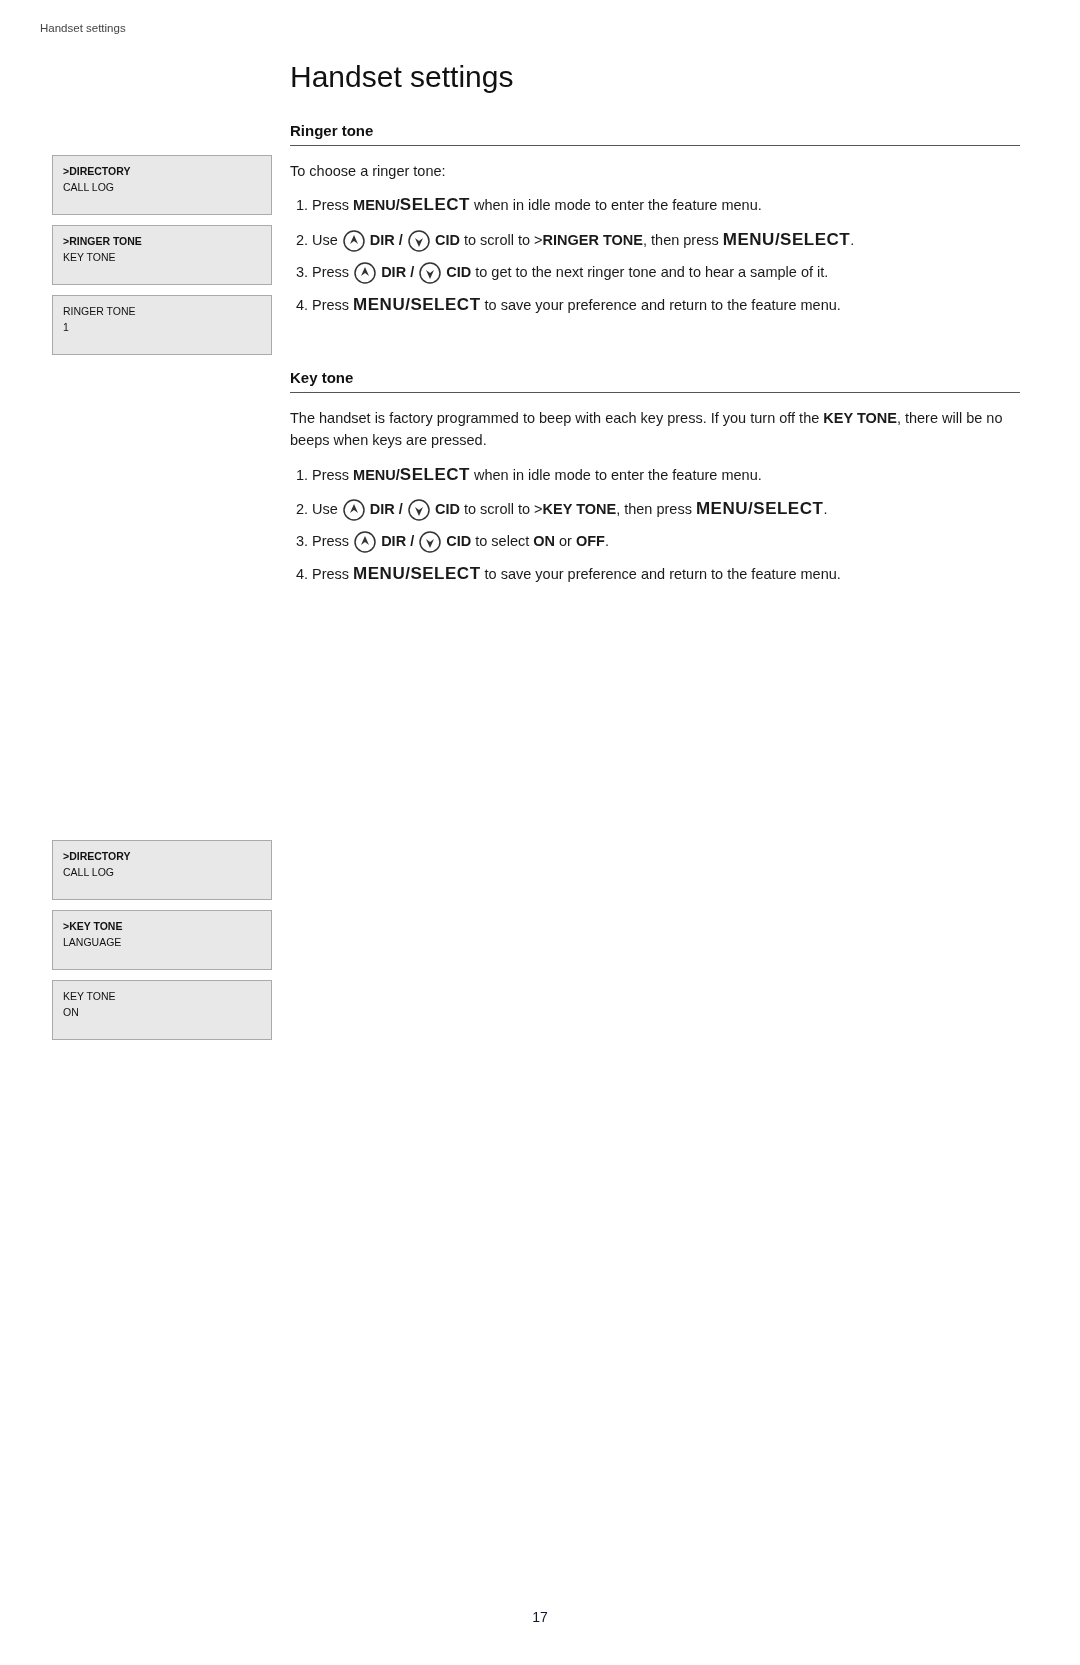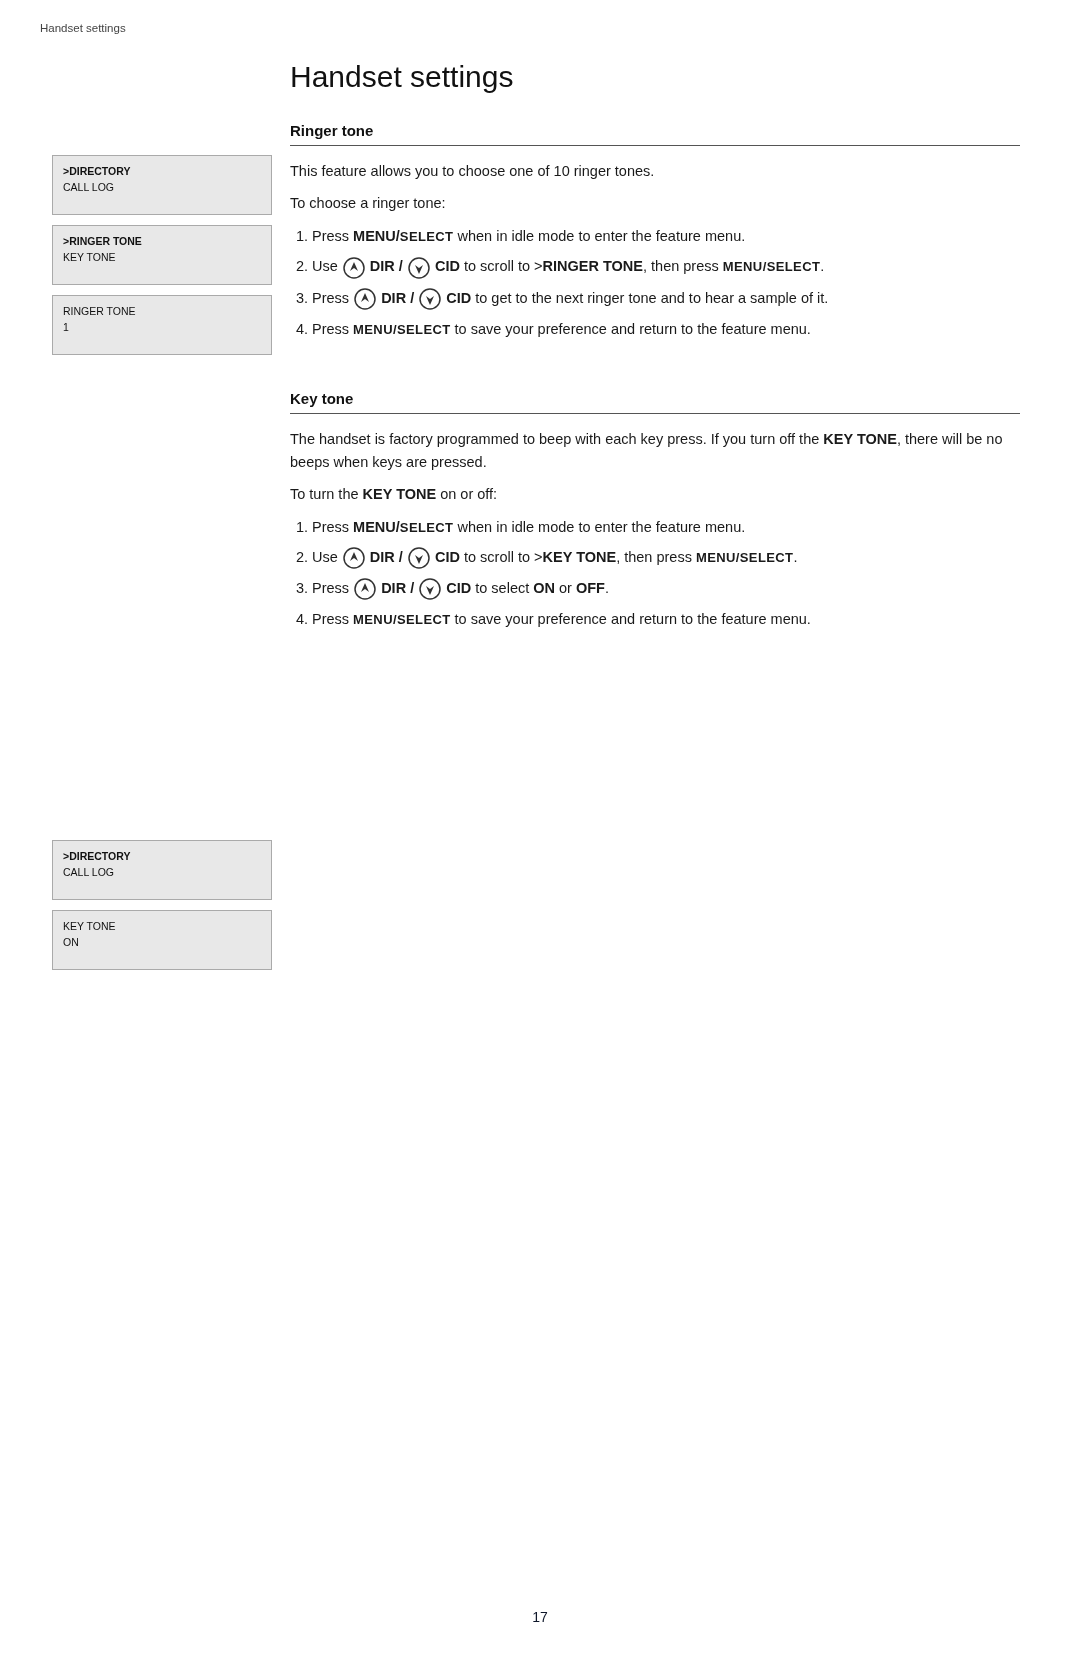--- a/index.html
+++ b/index.html
@@ -63,21 +63,21 @@
 
     .section-body ol li {
       margin-bottom: 8px;
       line-height: 1.55;
     }
 
     .bold { font-weight: bold; }
     .small-caps {
       font-variant: small-caps;
       font-weight: bold;
-      font-size: 13px;
+      font-size: 17px;
       letter-spacing: 0.03em;
       margin-top: 46px;
     }
 
     
     .phone-screens-area {
       position: absolute;
       left: 52px;
       width: 220px;
     }
@@ -136,21 +136,20 @@
 </head>
 <body>
 
 <div class="breadcrumb">Handset settings</div>
 
 <div class="page-title">Handset settings</div>
 
 <div class="content-area section-block">
   <div class="section-heading">Ringer tone</div>
   <div class="section-body">
-    <p>This feature allows you to choose one of 10 ringer tones.</p>
     <p>To choose a ringer tone:</p>
     <ol>
       <li>
         Press <span class="bold">MENU/<span class="small-caps">SELECT</span></span> when in idle mode to enter the feature menu.
       </li>
       <li>
         Use 
         <svg class="nav-icon" viewBox="0 0 22 22" xmlns="http://www.w3.org/2000/svg">
           <circle cx="11" cy="11" r="10" fill="none" stroke="#333" stroke-width="1.5"></circle>
           <polygon points="11,5 15,14 11,11 7,14" fill="#333"></polygon>
@@ -181,23 +180,20 @@
     </ol>
   </div>
 </div>
 
 <div class="content-area section-block" style="margin-top: 30px;">
   <div class="section-heading">Key tone</div>
   <div class="section-body">
     <p>
       The handset is factory programmed to beep with each key press. If you turn off the <span class="bold">KEY TONE</span>, there will be no beeps when keys are pressed.
     </p>
-    <p>
-      To turn the <span class="bold">KEY TONE</span> on or off:
-    </p>
     <ol>
       <li>
         Press <span class="bold">MENU/<span class="small-caps">SELECT</span></span> when in idle mode to enter the feature menu.
       </li>
       <li>
         Use
         <svg class="nav-icon" viewBox="0 0 22 22" xmlns="http://www.w3.org/2000/svg">
           <circle cx="11" cy="11" r="10" fill="none" stroke="#333" stroke-width="1.5"></circle>
           <polygon points="11,5 15,14 11,11 7,14" fill="#333"></polygon>
         </svg>
@@ -242,18 +238,22 @@
     <span class="screen-item">1</span>
   </div>
 </div>
 
 <div class="phone-screens-area screens-keytone">
   <div class="phone-screen">
     <span class="screen-item selected">&gt;DIRECTORY</span>
     <span class="screen-item">CALL LOG</span>
   </div>
   <div class="phone-screen">
+    <span class="screen-item selected">&gt;KEY TONE</span>
+    <span class="screen-item">LANGUAGE</span>
+  </div>
+  <div class="phone-screen">
     <span class="screen-item">KEY TONE</span>
     <span class="screen-item">ON</span>
   </div>
 </div>
 
 <div class="page-number">17</div>
 
 </body></html>

